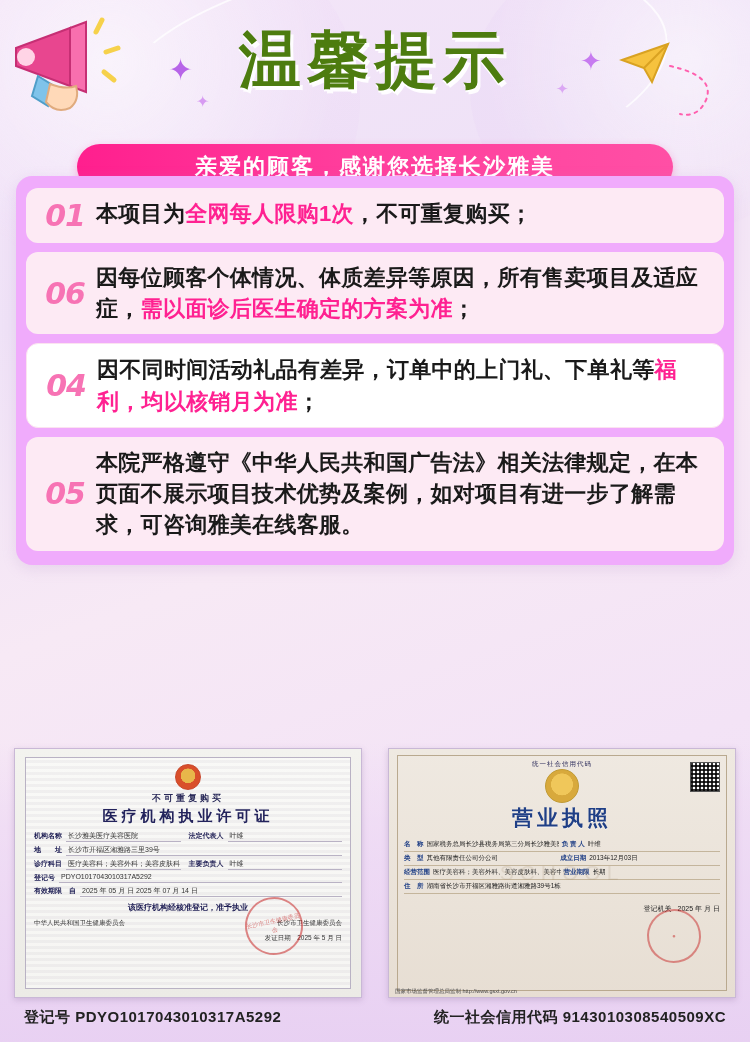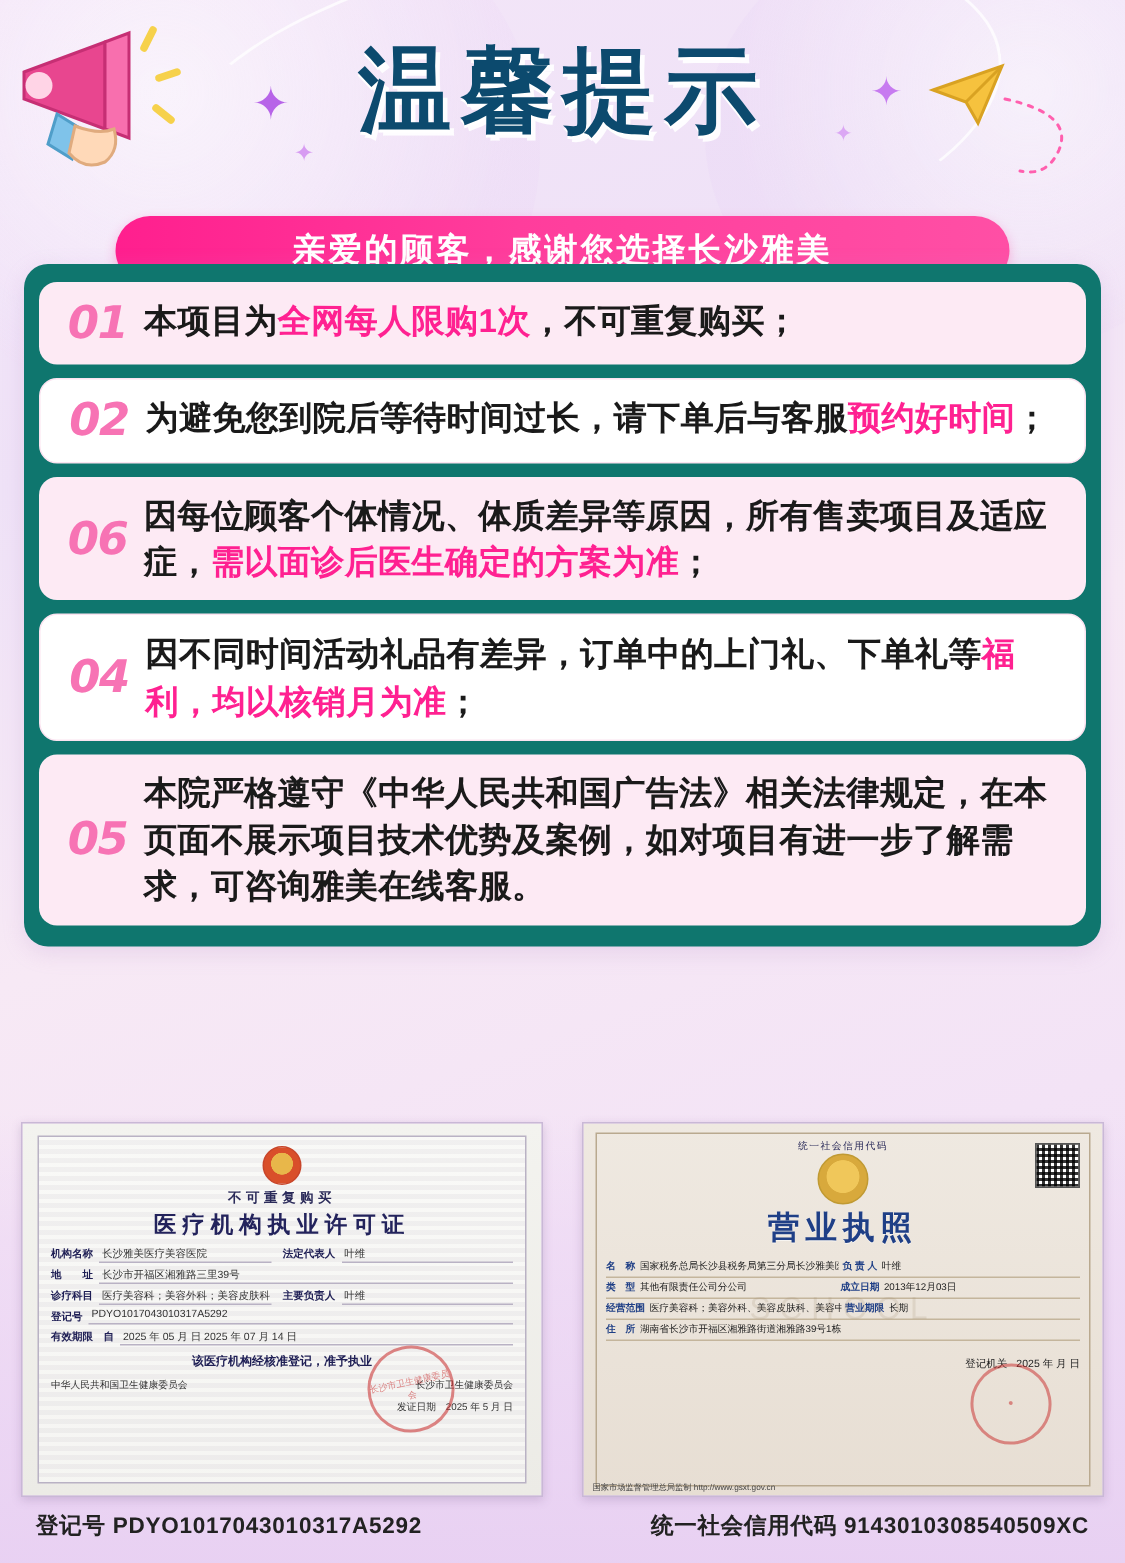--- a/index.html
+++ b/index.html
@@ -21,21 +21,21 @@
     border: 2px solid rgba(255,255,255,.75); border-radius: 50%;
     transform: rotate(-8deg); border-bottom-color: transparent; border-left-color: transparent;
   }
 
   
   .header { position: relative; height: 166px; }
   .title {
     position: absolute; top: 18px; left: 0; right: 0; text-align: center;
     font-family: "DejaVu Sans", sans-serif;
     font-size: 62px; font-weight: bold; letter-spacing: 6px;
-    color: #0c4a6e;
+    color: #4d7c0f;
     text-shadow: 0 2px 0 #fff, 3px 4px 0 rgba(255,255,255,.9);
   }
   .subtitle-bar {
     position: absolute; top: 108px; left: 50%; transform: translateX(-50%);
     width: 596px; height: 46px; border-radius: 23px;
     background: linear-gradient(90deg,#ff1f8e 0%, #ff3d9c 45%, #ff4fa5 100%);
     display: flex; align-items: center; justify-content: center;
     box-shadow: 0 3px 8px rgba(255,31,142,.28);
     margin-top: 36px;
   }
@@ -49,21 +49,21 @@
   .spark.s1 { left: 168px; top: 52px; font-size: 30px; color: #b764e8; }
   .spark.s2 { left: 196px; top: 92px; font-size: 16px; color: #d79bf2; }
   .spark.s3 { left: 580px; top: 46px; font-size: 26px; color: #c77bf0; }
   .spark.s4 { left: 556px; top: 80px; font-size: 15px; color: #dba7f4; }
   .plane { position: absolute; right: 78px; top: 40px; }
   .dotline { position: absolute; right: 14px; top: 62px; }
 
   
   .notice-card {
     position: absolute; left: 16px; top: 176px; width: 718px;
-    background: #0f766e; border-radius: 16px; padding: 12px 10px 14px 10px;
+    background: #f0abfc; border-radius: 16px; padding: 12px 10px 14px 10px;
     box-shadow: 0 4px 14px rgba(180,140,200,.22);
   }
   .item {
     display: flex; align-items: stretch;
     border-radius: 12px; margin-bottom: 9px; padding: 10px 12px 10px 8px;
   }
   .item:last-child { margin-bottom: 0; }
   .item.pink { background: #fdeaf4; }
   .item.white { background: #ffffff; border: 1px solid #fbe3f0; }
   .num {
@@ -193,24 +193,20 @@
 
   <div class="subtitle-bar">
     <span>亲爱的顾客，感谢您选择长沙雅美</span>
   </div>
 </div>
 
 <div class="notice-card" id="notice-list">
     <div class="item pink">
       <div class="num">01</div>
       <div class="txt"><span>本项目为</span><span class="hl">全网每人限购1次</span><span>，不可重复购买；</span></div>
-    </div>
-    <div class="item white">
-      <div class="num">02</div>
-      <div class="txt"><span>为避免您到院后等待时间过长，请下单后与客服</span><span class="hl">预约好时间</span><span>；</span></div>
     </div>
     <div class="item pink">
       <div class="num">06</div>
       <div class="txt"><span>因每位顾客个体情况、体质差异等原因，所有售卖项目及适应症，</span><span class="hl">需以面诊后医生确定的方案为准</span><span>；</span></div>
     </div>
     <div class="item white">
       <div class="num">04</div>
       <div class="txt"><span>因不同时间活动礼品有差异，订单中的上门礼、下单礼等</span><span class="hl">福利，均以核销月为准</span><span>；</span></div>
     </div>
     <div class="item pink">

